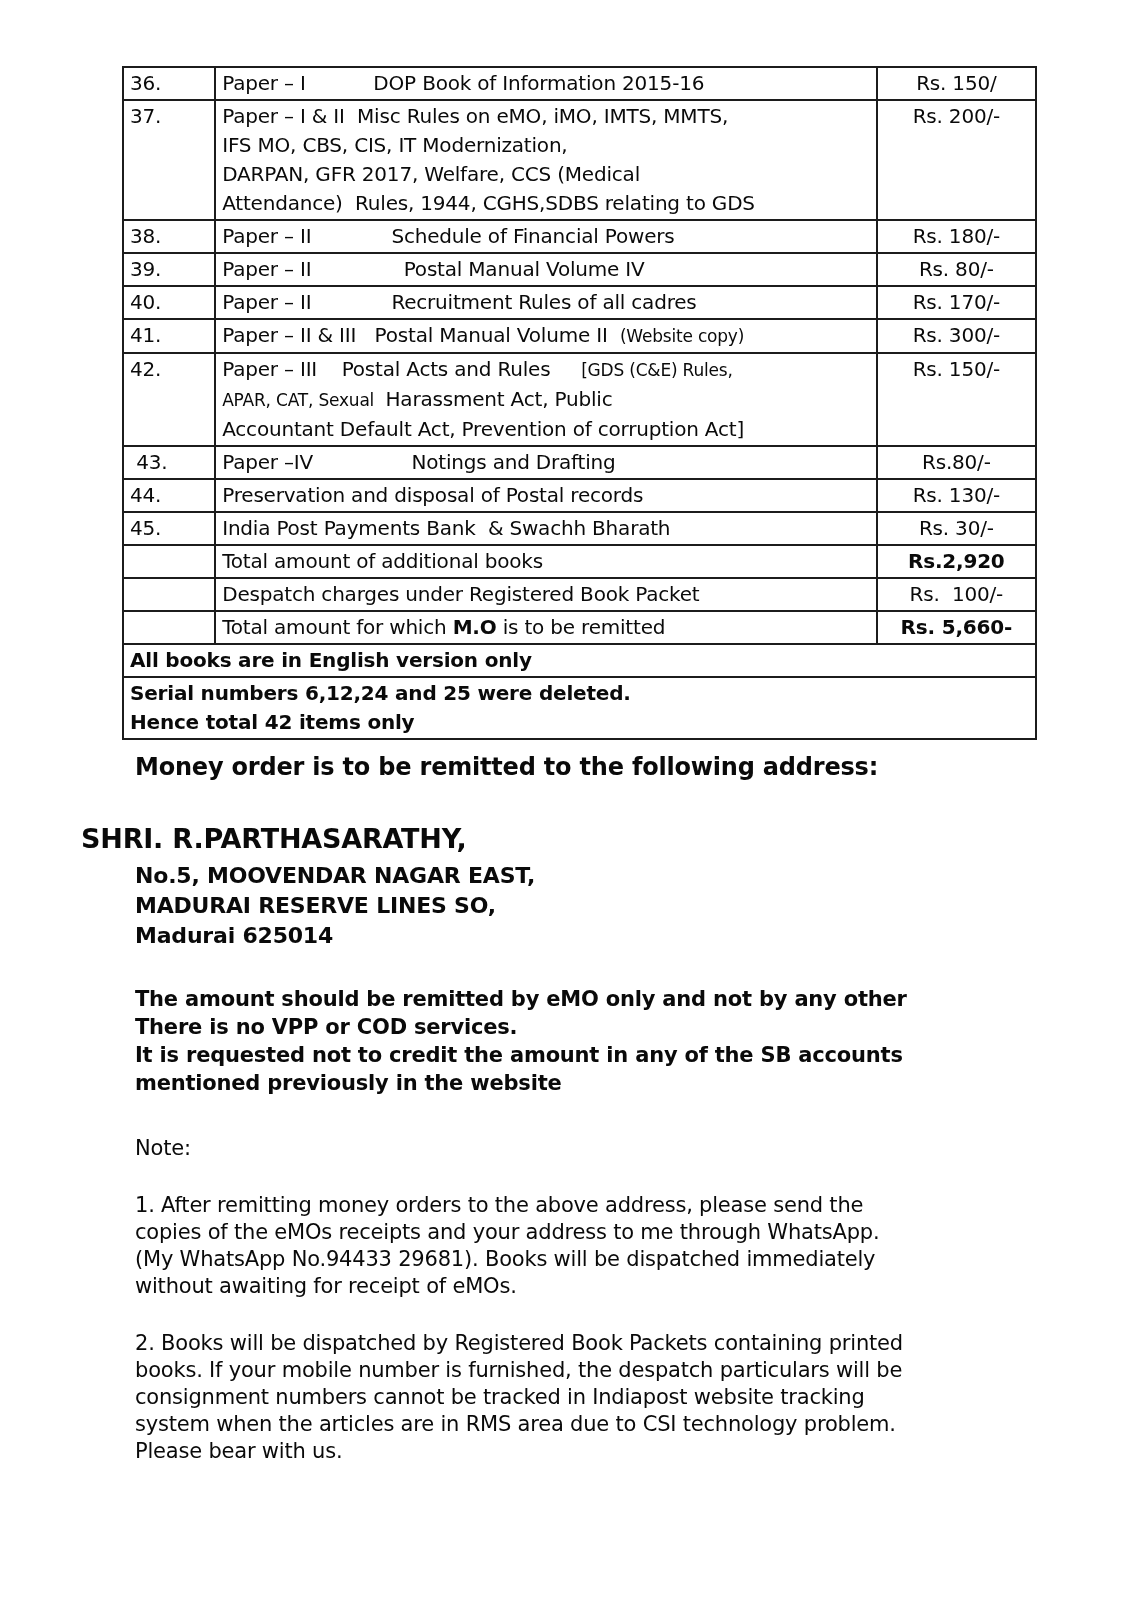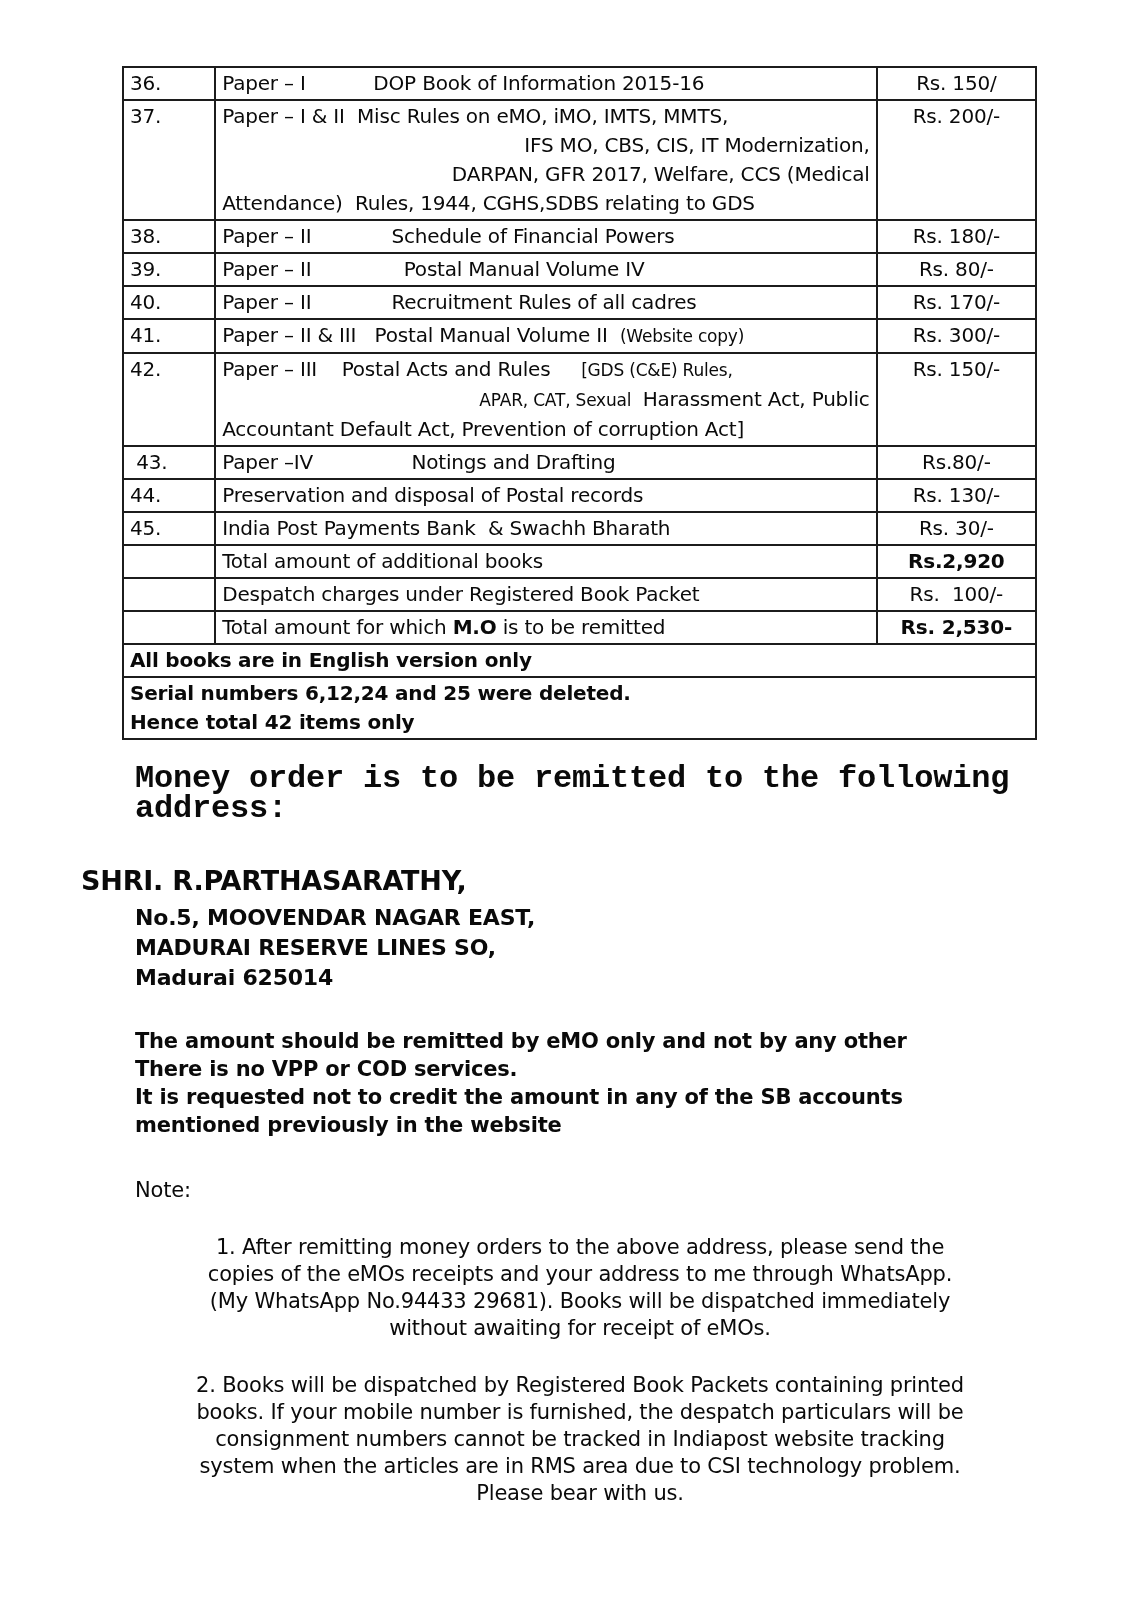--- a/index.html
+++ b/index.html
@@ -24,35 +24,34 @@
   }
   table.price-table td {
     border: 2px solid #1c1c1c;
     vertical-align: top;
     padding: 1px 6px;
   }
   td.c-sl   { width: 78px;  padding-left: 12px; white-space: pre; }
   td.c-desc { width: 646px; white-space: pre-wrap; padding-left: 8px; padding-right: 6px; }
   td.c-price{ width: 145px; text-align: center; white-space: pre; padding-right: 7px; }
   .ln       { text-align: left; }
-  .ln.ta-c  { text-align: right; }
+  .ln.ta-c  { text-align: left; }
   .sm       { font-size: 17px; }
   .bd       { font-weight: bold; }
   td.c-footer {
     text-align: left;
     font-weight: bold;
     padding: 2px 6px;
   }
   
   .remit-heading {
-    margin: 24px 0 0 135px;
-    font-size: 32px;
+    margin: 12px 0 0 135px;
+    font-size: 24px;
     font-weight: bold;
     line-height: 30px;
-    font-family: Liberation Mono, monospace;
   }
   .addr-name {
     margin: 40px 0 0 81px;
     font-size: 27px;
     font-weight: bold;
     line-height: 33px;
   }
   .addr-lines {
     margin: 6px 0 0 135px;
     font-size: 22px;
@@ -69,21 +68,20 @@
   .note-label {
     margin: 38px 0 0 135px;
     font-size: 21px;
     line-height: 27px;
   }
   .notes { margin-left: 135px; width: 890px; }
   .note-para {
     margin-top: 30px;
     font-size: 21px;
     line-height: 27px;
-    text-align: center;
   }
 </style>
 </head>
 <body>
 
 <div class="page">
 
   <table class="price-table">
     <tbody>
         <tr>
@@ -142,21 +140,21 @@
           <td class="c-price"><span class="bd">Rs.2,920</span></td>
         </tr>
         <tr>
           <td class="c-sl"></td>
           <td class="c-desc"><div class="ln"><span>Despatch charges under Registered Book Packet</span></div></td>
           <td class="c-price"><span>Rs.  100/-</span></td>
         </tr>
         <tr>
           <td class="c-sl"></td>
           <td class="c-desc"><div class="ln"><span>Total amount for which </span><span class="bd">M.O</span><span> is to be remitted</span></div></td>
-          <td class="c-price"><span class="bd">Rs. 2,530-</span></td>
+          <td class="c-price"><span class="bd">Rs. 5,660-</span></td>
         </tr>
         <tr>
           <td class="c-footer" colspan="3">
             <div>All books are in English version only</div>
           </td>
         </tr>
         <tr>
           <td class="c-footer" colspan="3">
             <div>Serial numbers 6,12,24 and 25 were deleted.</div>
             <div>Hence total 42  items only</div>

